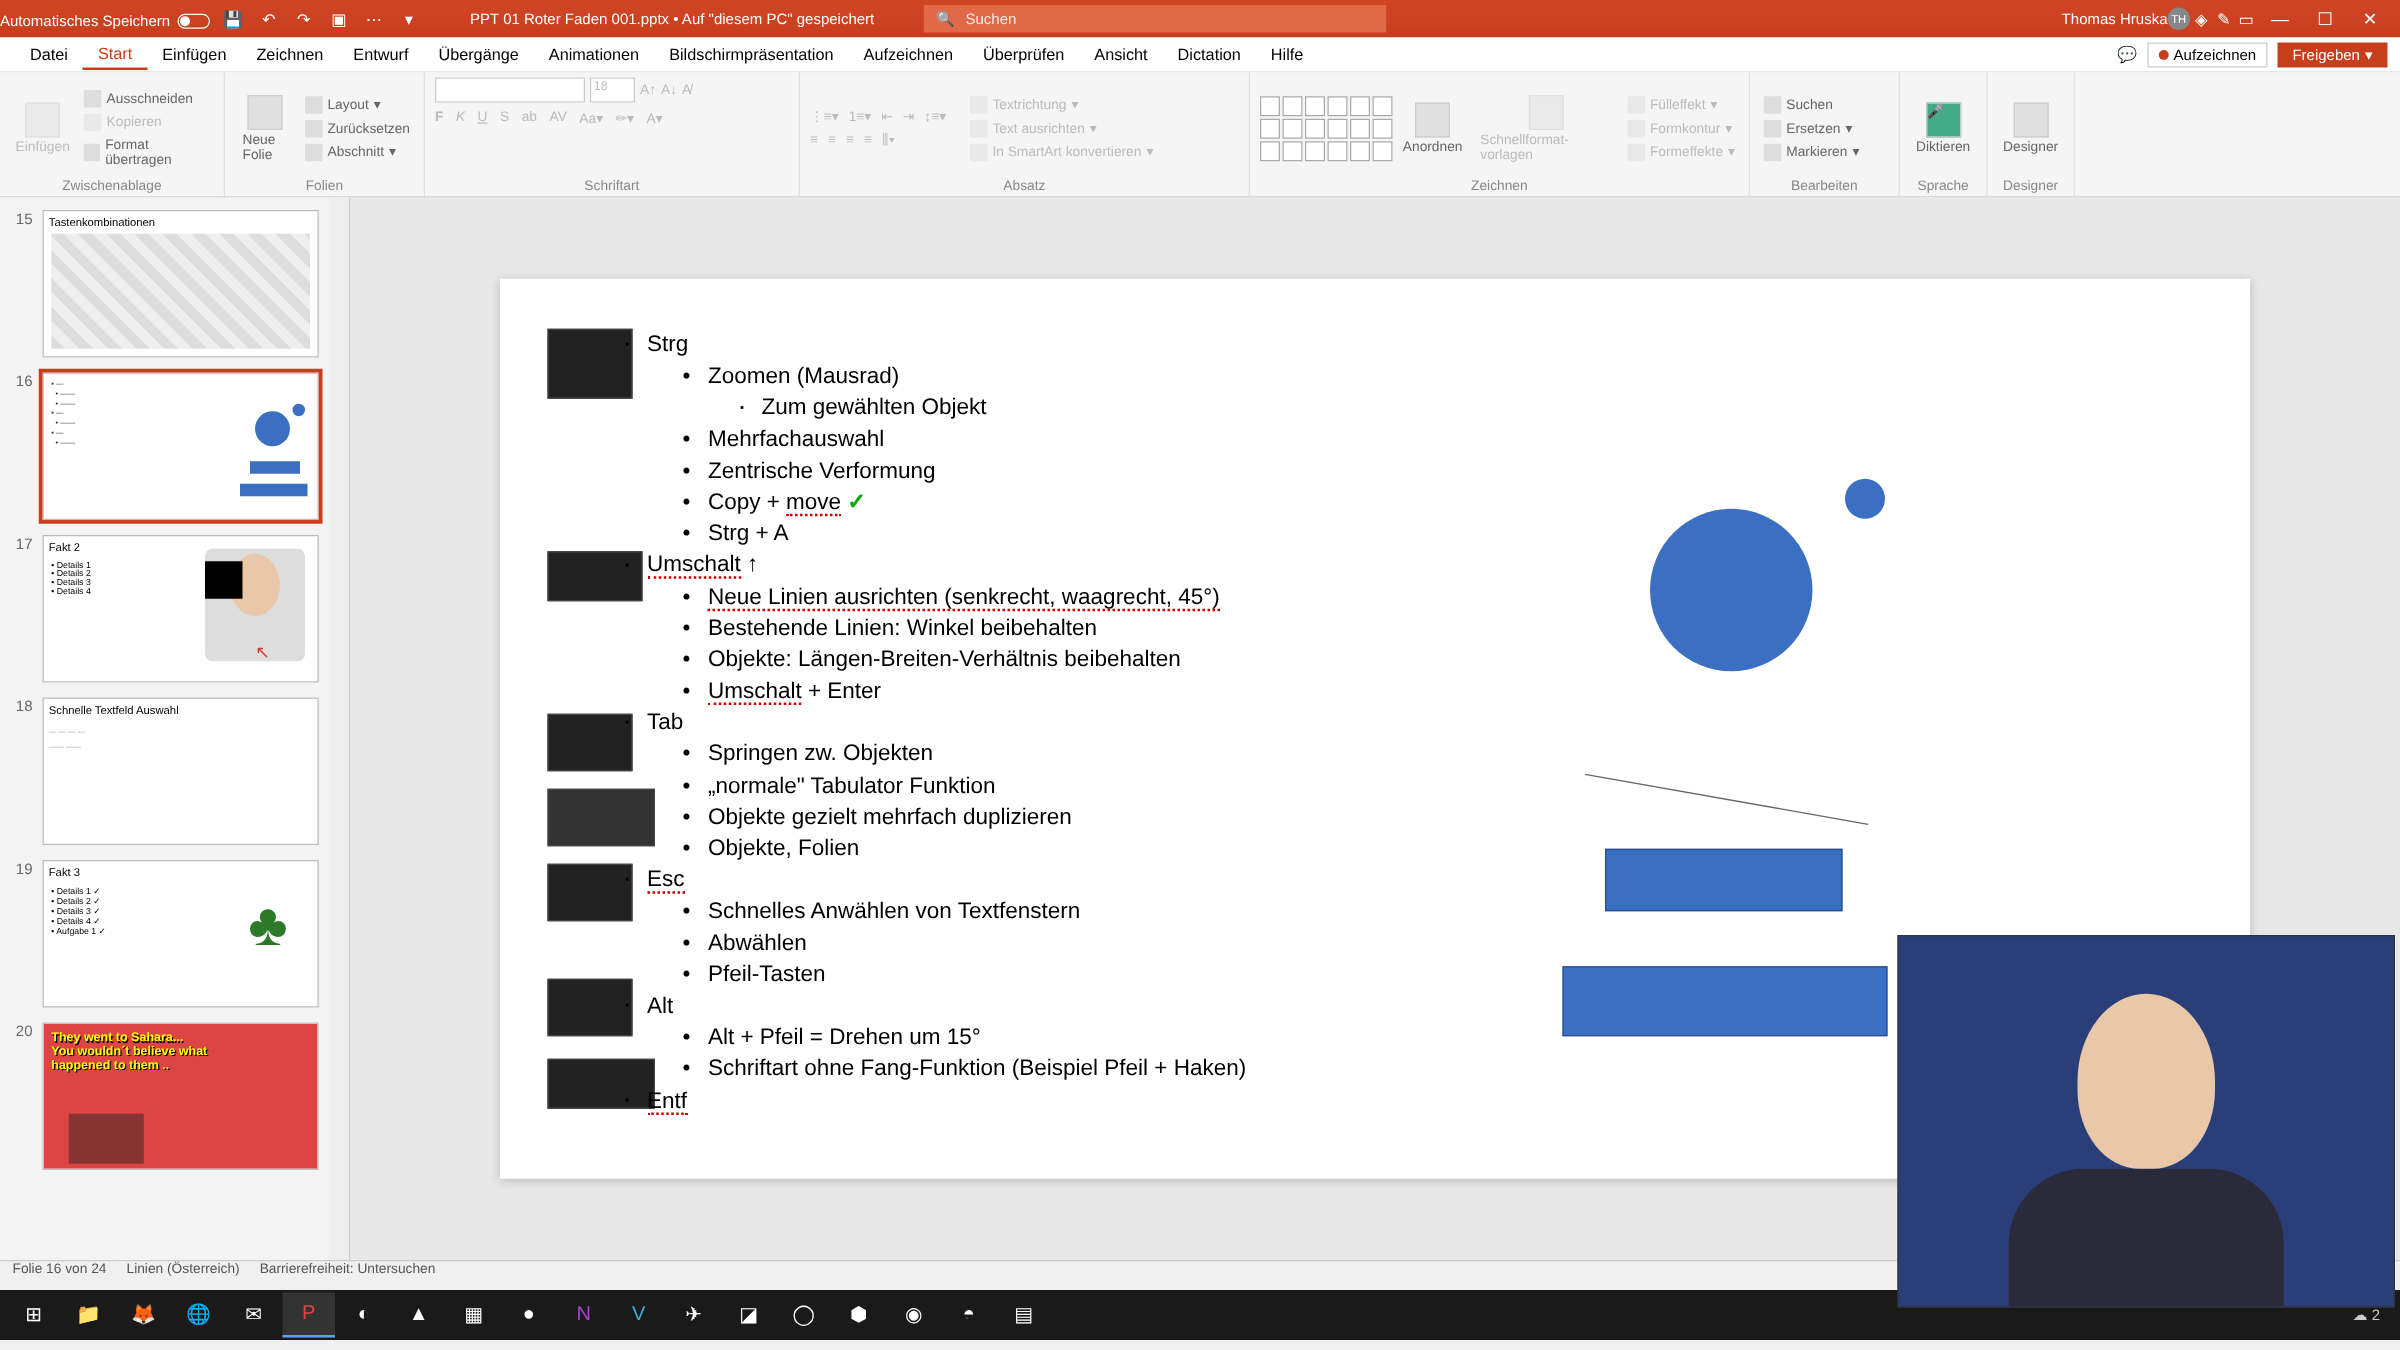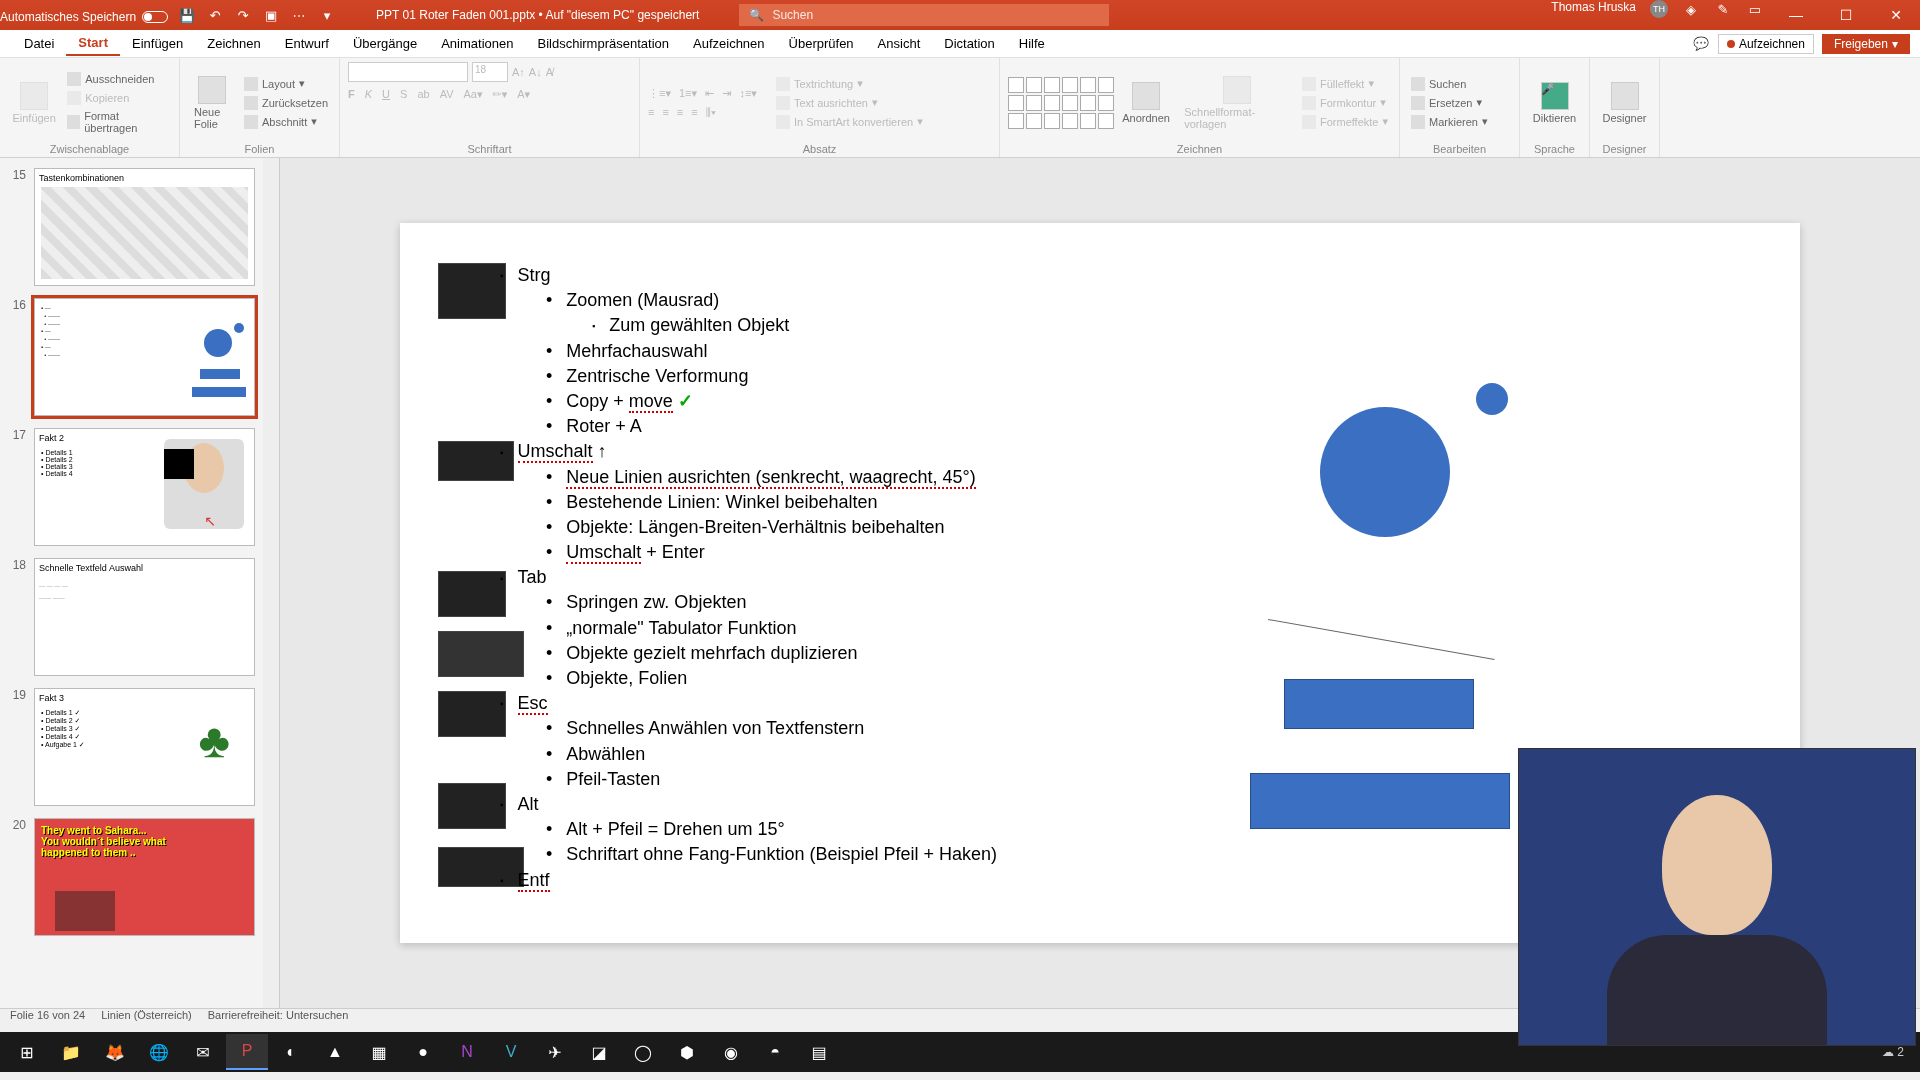--- a/index.html
+++ b/index.html
@@ -7,28 +7,28 @@
 
 
 .titlebar { height: 30px; background: linear-gradient(#d04526, #c73e1d); display: flex; align-items: center; color: #fff; font-size: 12px; }
 .titlebar .left { display: flex; align-items: flex-end; gap: 10px; padding-left: 0; }
 .titlebar .autosave { display: flex; align-items: center; gap: 6px; }
 .autosave-switch { width: 26px; height: 12px; border: 1px solid #fff; border-radius: 6px; position: relative; }
 .autosave-switch::after { content: ""; position: absolute; left: 1px; top: 1px; width: 8px; height: 8px; background: #fff; border-radius: 50%; }
 .qat-btn { width: 18px; height: 18px; display: flex; align-items: center; justify-content: center; font-size: 13px; }
 .doc-title { margin-left: 40px; }
 .search-box { margin-left: 40px; background: #e06948; border: none; padding: 3px 10px; width: 370px; height: 22px; color: #fff; display: flex; align-items: center; gap: 8px; }
-.titlebar .right { margin-left: auto; display: flex; align-items: flex-start; gap: 14px; padding-right: 6px; }
+.titlebar .right { margin-left: auto; display: flex; align-items: center; padding-right: 6px; }
 .user-badge { width: 18px; height: 18px; background: #888; border-radius: 50%; display: flex; align-items: center; justify-content: center; font-size: 9px; color: #fff; }
 .win-btn { width: 36px; height: 30px; display: flex; align-items: center; justify-content: center; font-size: 14px; }
 
 
 .menubar { height: 28px; background: #fff; display: flex; align-items: center; padding-left: 12px; gap: 0; border-bottom: 1px solid #e0e0e0; font-size: 13px; }
 .menubar .tab { padding: 4px 12px; cursor: pointer; }
-.menubar .tab.active { border-bottom: 2px solid #c73e1d; color: #c73e1d; font-weight: 700; }
+.menubar .tab.active { border-bottom: 2px solid #c73e1d; color: #c73e1d; font-weight: 400; }
 .menubar .right-controls { margin-left: auto; display: flex; align-items: center; gap: 8px; padding-right: 10px; }
 .rec-btn { display: flex; align-items: center; gap: 4px; border: 1px solid #ccc; padding: 2px 8px; font-size: 12px; }
 .rec-dot { width: 8px; height: 8px; background: #c73e1d; border-radius: 50%; }
 .share-btn { background: #c73e1d; color: #fff; padding: 3px 12px; font-size: 12px; display: flex; align-items: center; gap: 4px; }
 
 
 .ribbon { height: 100px; background: #f5f5f5; display: flex; border-bottom: 1px solid #d0d0d0; font-size: 11px; color: #666; }
 .ribbon-group { border-right: 1px solid #e0e0e0; padding: 4px 8px 2px; display: flex; flex-direction: column; justify-content: space-between; }
 .ribbon-group .label { text-align: center; font-size: 11px; color: #888; }
 .rg-body { flex: 1; display: flex; align-items: center; gap: 4px; }
@@ -374,21 +374,21 @@
       <div class="key-img" style="left:38px;top:624px;width:86px;height:40px"></div>
 
       <div class="slide-text">
         <ul id="bullets">
             <li class="l1">Strg</li>
             <li class="l2">Zoomen (Mausrad)</li>
             <li class="l3">Zum gewählten Objekt</li>
             <li class="l2">Mehrfachauswahl</li>
             <li class="l2">Zentrische Verformung</li>
             <li class="l2">Copy + <span class="underline-red">move</span> <span class="checkmark">✓</span></li>
-            <li class="l2">Roter + A</li>
+            <li class="l2">Strg + A</li>
             <li class="l1"><span class="underline-red">Umschalt</span> ↑</li>
             <li class="l2"><span class="underline-red">Neue Linien ausrichten (senkrecht, waagrecht, 45°)</span></li>
             <li class="l2">Bestehende Linien: Winkel beibehalten</li>
             <li class="l2">Objekte: Längen-Breiten-Verhältnis beibehalten</li>
             <li class="l2"><span class="underline-red">Umschalt</span> + Enter</li>
             <li class="l1">Tab</li>
             <li class="l2">Springen zw. Objekten</li>
             <li class="l2">„normale" Tabulator Funktion</li>
             <li class="l2">Objekte gezielt mehrfach duplizieren</li>
             <li class="l2">Objekte, Folien</li>

